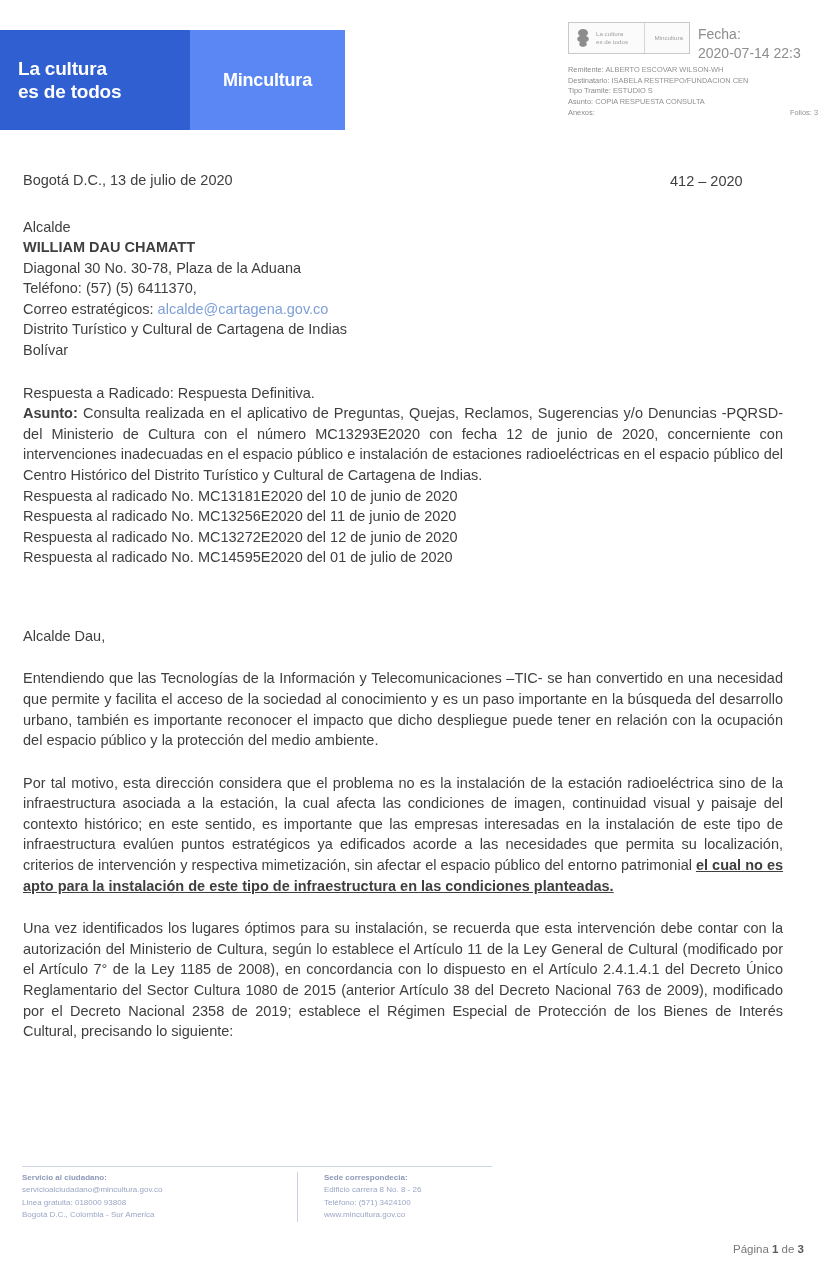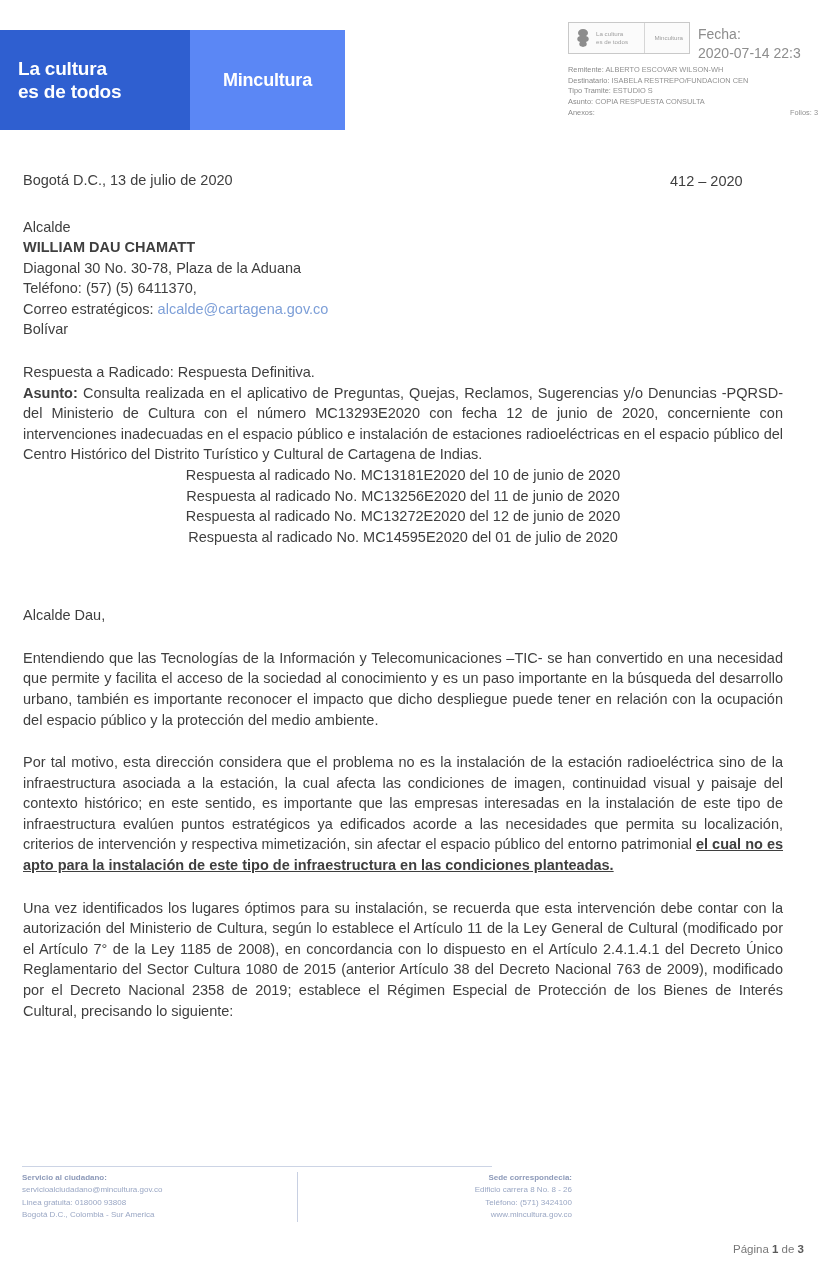--- a/index.html
+++ b/index.html
@@ -186,21 +186,21 @@
   }
   .city-date { margin: 0 0 26px 0; }
   .addr { margin: 0 0 22px 0; }
   .addr div { white-space: nowrap; }
   .b { font-weight: bold; }
   .email { color: #7d9fd8; }
 
   .subject { margin: 0 0 0 0; text-align: justify; }
   .subject p { margin: 0; }
   .rad-list { margin: 0; }
-  .rad-list div { white-space: nowrap; text-align: center; }
+  .rad-list div { white-space: nowrap; }
 
   .salutation { margin: 58px 0 0 0; }
   .para {
     margin: 22px 0 0 0;
     text-align: justify;
   }
   .u-bold {
     font-weight: bold;
     text-decoration: underline;
   }
@@ -213,23 +213,22 @@
     width: 560px;
     display: flex;
     font-size: 8px;
     line-height: 1.55;
     color: #9aa7c4;
     filter: blur(0.25px);
   }
   .footer-col { width: 275px; }
   .footer-col.second {
     border-left: 1px solid #c8d0e2;
-    padding-left: 7px;
+    padding-left: 26px;
     box-sizing: border-box;
-    text-align: right;
   }
   .footer-head { font-weight: bold; color: #8d9ab9; }
   .footer-rule {
     position: absolute;
     left: 22px;
     top: 1166px;
     width: 470px;
     height: 1px;
     background: #ccd4e5;
   }
@@ -312,20 +311,21 @@
     <div class="city-date">Bogotá D.C., 13 de julio de 2020</div>
 
     <div class="addr">
       <div>Alcalde</div>
       <div class="b">WILLIAM DAU CHAMATT</div>
       <div>Diagonal 30 No. 30-78, Plaza de la Aduana</div>
       <div>Teléfono: (57) (5) 6411370,</div>
       <div>
         <span>Correo estratégicos: </span><span class="email">alcalde@cartagena.gov.co</span>
       </div>
+      <div>Distrito Turístico y Cultural de Cartagena de Indias</div>
       <div>Bolívar</div>
     </div>
 
     <div class="subject">
       <p>Respuesta a Radicado: Respuesta Definitiva.</p>
       <p><span class="b">Asunto:</span><span> Consulta realizada en el aplicativo de Preguntas, Quejas, Reclamos, Sugerencias y/o Denuncias -PQRSD- del Ministerio de Cultura con el número MC13293E2020 con fecha 12 de junio de 2020, concerniente con intervenciones inadecuadas en el espacio público e instalación de estaciones radioeléctricas en el espacio público del Centro Histórico del Distrito Turístico y Cultural de Cartagena de Indias.</span></p>
     </div>
 
     <div class="rad-list">
       <div>Respuesta al radicado No. MC13181E2020 del 10 de junio de 2020</div>

